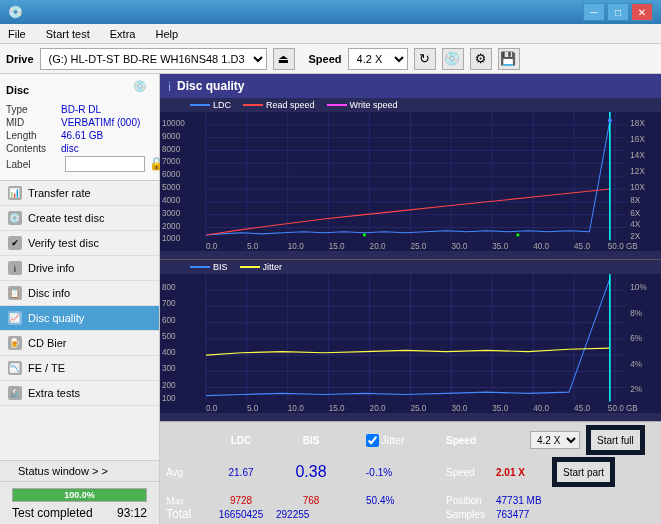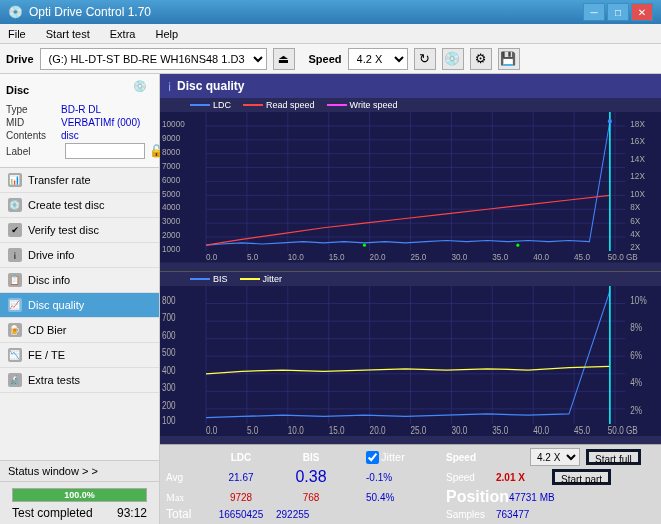--- a/index.html
+++ b/index.html
@@ -114,21 +114,21 @@
     .nav-item.active { background: #4a9fd4; color: white; }
     .nav-item-icon { width: 14px; height: 14px; background: #aaa; border-radius: 2px; display: flex; align-items: center; justify-content: center; font-size: 9px; }
     .nav-item.active .nav-item-icon { background: rgba(255,255,255,0.3); }
 
     
     .status-section {
       border-top: 1px solid #ccc;
     }
     .status-btn {
       display: flex; align-items: center; justify-content: space-between;
-      padding: 4px 8px; background: #e8e8e8; border-bottom: 1px solid #ccc;
+      padding: 4px 18px; background: #e8e8e8; border-bottom: 1px solid #ccc;
       cursor: pointer; font-size: 11px;
     }
     .progress-bar-container {
       background: #ccc; height: 14px; margin: 3px 6px; border: 1px solid #aaa;
     }
     .progress-bar-fill {
       background: #4caf50; height: 100%; display: flex; align-items: center; justify-content: center;
       color: white; font-size: 9px; font-weight: bold;
     }
     .status-text-row {
@@ -167,38 +167,37 @@
     .legend-color.read { background: #ff4444; }
     .legend-color.write { background: #ff44ff; }
     .legend-color.bis { background: #4488ff; }
     .legend-color.jitter { background: #ffff44; }
     .chart-svg { width: 100%; height: 100%; }
     .jitter-check { display: flex; align-items: center; gap: 2px; }
     .speed-select-small {
       font-size: 10px; border: 1px solid #aaa; padding: 1px 2px; height: 18px;
     }
     .action-btn {
-      font-size: 10px; background: #e0e0e0; border: 3px solid #0f172a;
-      padding: 2px 6px; cursor: pointer; height: 16px;
+      font-size: 10px; background: #e0e0e0; border: 5px solid #0f172a;
+      padding: 2px 6px; cursor: pointer; height: 30px;
     }
 
     .two-charts { display: flex; flex-direction: column; flex: 1; overflow: hidden; }
     .chart-top { flex: 1; position: relative; border-bottom: 1px solid #555; }
     .chart-bottom { flex: 1; position: relative; }
 
     .legend-top { display: flex; gap: 12px; padding: 2px 30px; font-size: 9px; color: white; align-items: center; }
     .legend-bottom { display: flex; gap: 12px; padding: 2px 30px; font-size: 9px; color: white; align-items: center; }
   </style>
 </head>
 <body>
 
 <div class="titlebar">
   <div class="titlebar-left">
     <span>💿</span>
-    <span>Opti Drive Control 1.70</span>
   </div>
   <div class="titlebar-controls">
     <button class="titlebar-btn">─</button>
     <button class="titlebar-btn">□</button>
     <button class="titlebar-btn close">✕</button>
   </div>
 </div>
 
 <div class="menubar">
   <span class="menubar-item">File</span>
@@ -232,20 +231,24 @@
         <span class="disc-title">Disc</span>
         <div class="disc-icon">💿</div>
       </div>
       <div class="disc-row">
         <span class="disc-key">Type</span>
         <span class="disc-val">BD-R DL</span>
       </div>
       <div class="disc-row">
         <span class="disc-key">MID</span>
         <span class="disc-val">VERBATIMf (000)</span>
+      </div>
+      <div class="disc-row">
+        <span class="disc-key">Length</span>
+        <span class="disc-val">46.61 GB</span>
       </div>
       <div class="disc-row">
         <span class="disc-key">Contents</span>
         <span class="disc-val disc-val-data">disc</span>
       </div>
       <div class="label-row disc-row">
         <span class="disc-key">Label</span>
         <input class="label-input" type="text" value="" style="">
         <span style="cursor:pointer;font-size:12px;">🔓</span>
       </div>
@@ -488,38 +491,38 @@
             <span>Jitter</span>
           </div>
           <span style="min-width:50px;font-size:10px;font-weight:bold;">Speed</span>
           <span style="min-width:30px;"></span>
           <select class="speed-select-small" style="margin-left:4px;">
             <option>4.2 X</option>
           </select>
           <button class="action-btn" style="margin-left:6px;">Start full</button>
         </div>
 
-        <div style="display:flex; gap:0; align-items:center; margin-bottom:2px;">
+        <div style="display:flex; gap:0; align-items:center; margin-bottom:8px;">
           <span style="min-width:40px;font-size:10px;">Avg</span>
           <span style="min-width:70px;text-align:center;font-size:10px;color:#0000cc;">21.67</span>
           <span style="min-width:70px;text-align:center;font-size:16px;color:#0000cc;">0.38</span>
           <span style="min-width:20px;"></span>
           <span style="min-width:80px;font-size:10px;color:#0000cc;">-0.1%</span>
           <span style="min-width:50px;font-size:10px;">Speed</span>
           <span style="min-width:50px;font-size:10px;color:#cc0000;font-weight:bold;">2.01 X</span>
           <button class="action-btn" style="margin-left:6px;">Start part</button>
         </div>
 
         <div style="display:flex; gap:0; align-items:center; margin-bottom:1px;">
           <span style="min-width:40px;font-size:10px;font-family:Liberation Serif, serif;">Max</span>
           <span style="min-width:70px;text-align:center;font-size:10px;color:#cc0000;">9728</span>
           <span style="min-width:70px;text-align:center;font-size:10px;color:#cc0000;">768</span>
           <span style="min-width:20px;"></span>
           <span style="min-width:80px;font-size:10px;color:#0000cc;">50.4%</span>
-          <span style="min-width:50px;font-size:16px;font-weight:bold;">Position</span>
+          <span style="min-width:50px;font-size:10px;">Position</span>
           <span style="min-width:60px;font-size:10px;color:#0000cc;">47731 MB</span>
         </div>
 
         <div style="display:flex; gap:0; align-items:center;">
           <span style="min-width:40px;font-size:12px;">Total</span>
           <span style="min-width:70px;text-align:center;font-size:10px;color:#0000cc;">16650425</span>
           <span style="min-width:70px;text-align:left;font-size:10px;color:#0000cc;">292255</span>
           <span style="min-width:20px;"></span>
           <span style="min-width:80px;font-size:10px;"></span>
           <span style="min-width:50px;font-size:10px;">Samples</span>

